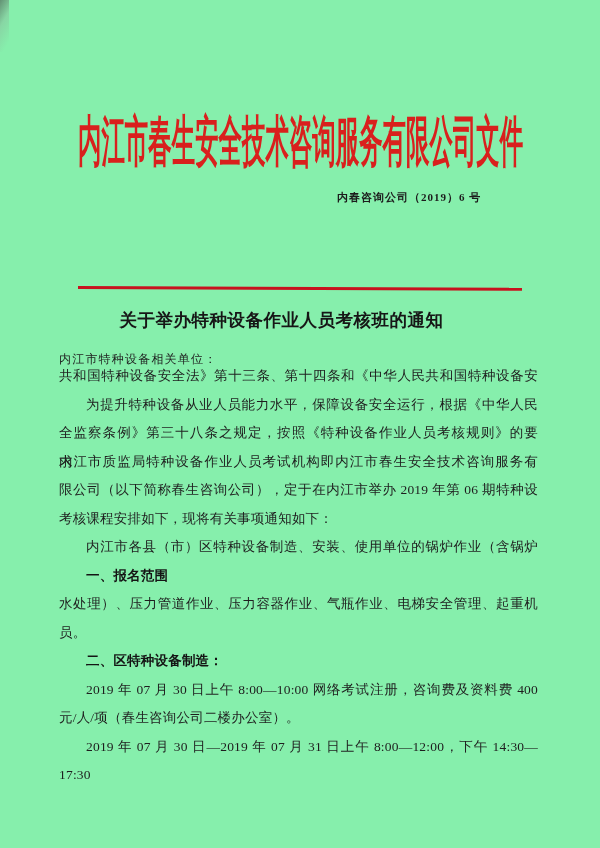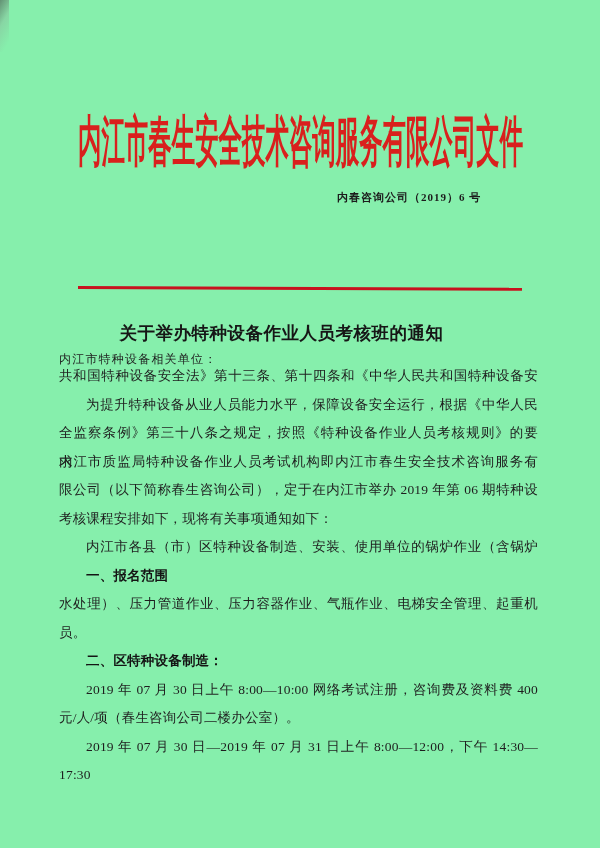--- a/index.html
+++ b/index.html
@@ -40,21 +40,20 @@
     position:absolute;left:78px;top:286px;width:444px;height:3px;
     transform:rotate(0.22deg);transform-origin:left center;
   }
   .doc-title{
     position:absolute;left:60px;top:308px;width:479px;
     padding-right:36px;box-sizing:border-box;
     text-align:center;
     font-size:17.5px;font-weight:bold;color:#161616;
     letter-spacing:0.5px;
     white-space:nowrap;
-    margin-top:13px;
   }
   .salutation{
     position:absolute;left:59px;top:351px;width:479px;
     font-size:12px;color:#1e1e1e;letter-spacing:1.2px;
   }
   .body-block{
     position:absolute;left:59px;top:362px;width:479px;
     font-size:13.5px;color:#1e1e1e;
   }
   .line{

